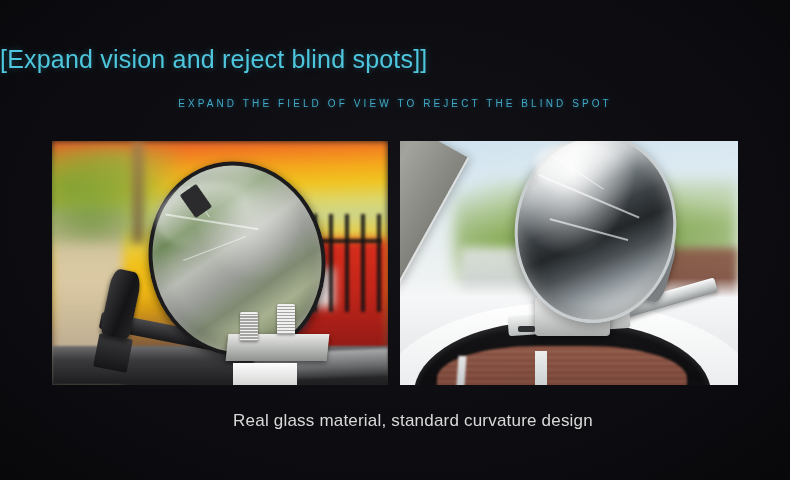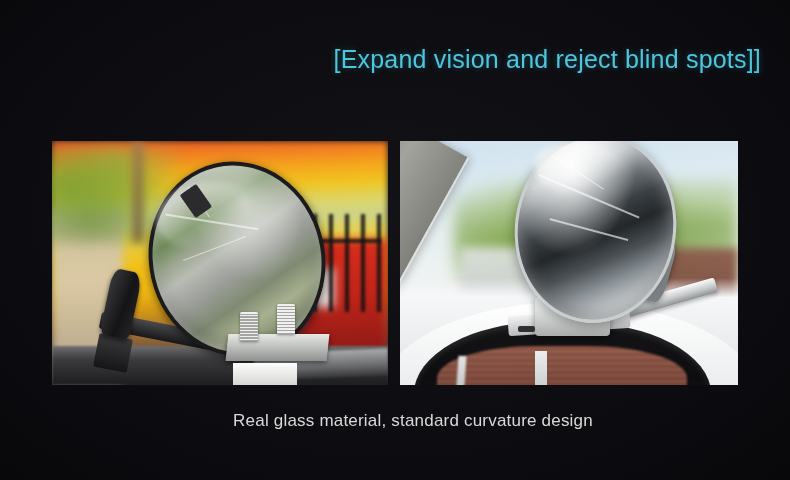--- a/index.html
+++ b/index.html
@@ -9,21 +9,21 @@
     font-family:"Liberation Sans", sans-serif;
     position:relative;
   }
   .banner{
     position:absolute;inset:0;
     background:radial-gradient(ellipse at 50% 45%, #121217 0%, #0c0c10 70%, #08080b 100%);
   }
   
   .title{
     position:absolute;top:43px;left:0;width:761px;
-    text-align:right;
+    text-align:left;
     font-size:25px;line-height:32px;
     color:#4ec6dd;
     letter-spacing:0.2px;
     white-space:nowrap;
     text-shadow:0 0 6px rgba(60,180,210,0.35);
   }
   .subtitle{
     position:absolute;top:97px;left:0;width:790px;
     text-align:center;
     font-size:10px;line-height:14px;
@@ -346,20 +346,21 @@
     background:#2e3133;border-radius:2px;filter:blur(.4px);
   }
 </style>
 </head>
 <body>
 
 <div class="banner">
 
   <div class="title">[Expand vision and reject blind spots]]</div>
 
+  <div class="subtitle">EXPAND THE FIELD OF VIEW TO REJECT THE BLIND SPOT</div>
 
   <div class="photo left">
     <div class="scene">
       <div class="bg-l"></div>
       <div class="wall-l"></div>
       <div class="foliage-l"></div>
       <div class="trunk-l"></div>
       <div class="car-l"></div>
       <div class="carwhite-l"></div>
       <div class="carblue-l"></div>

